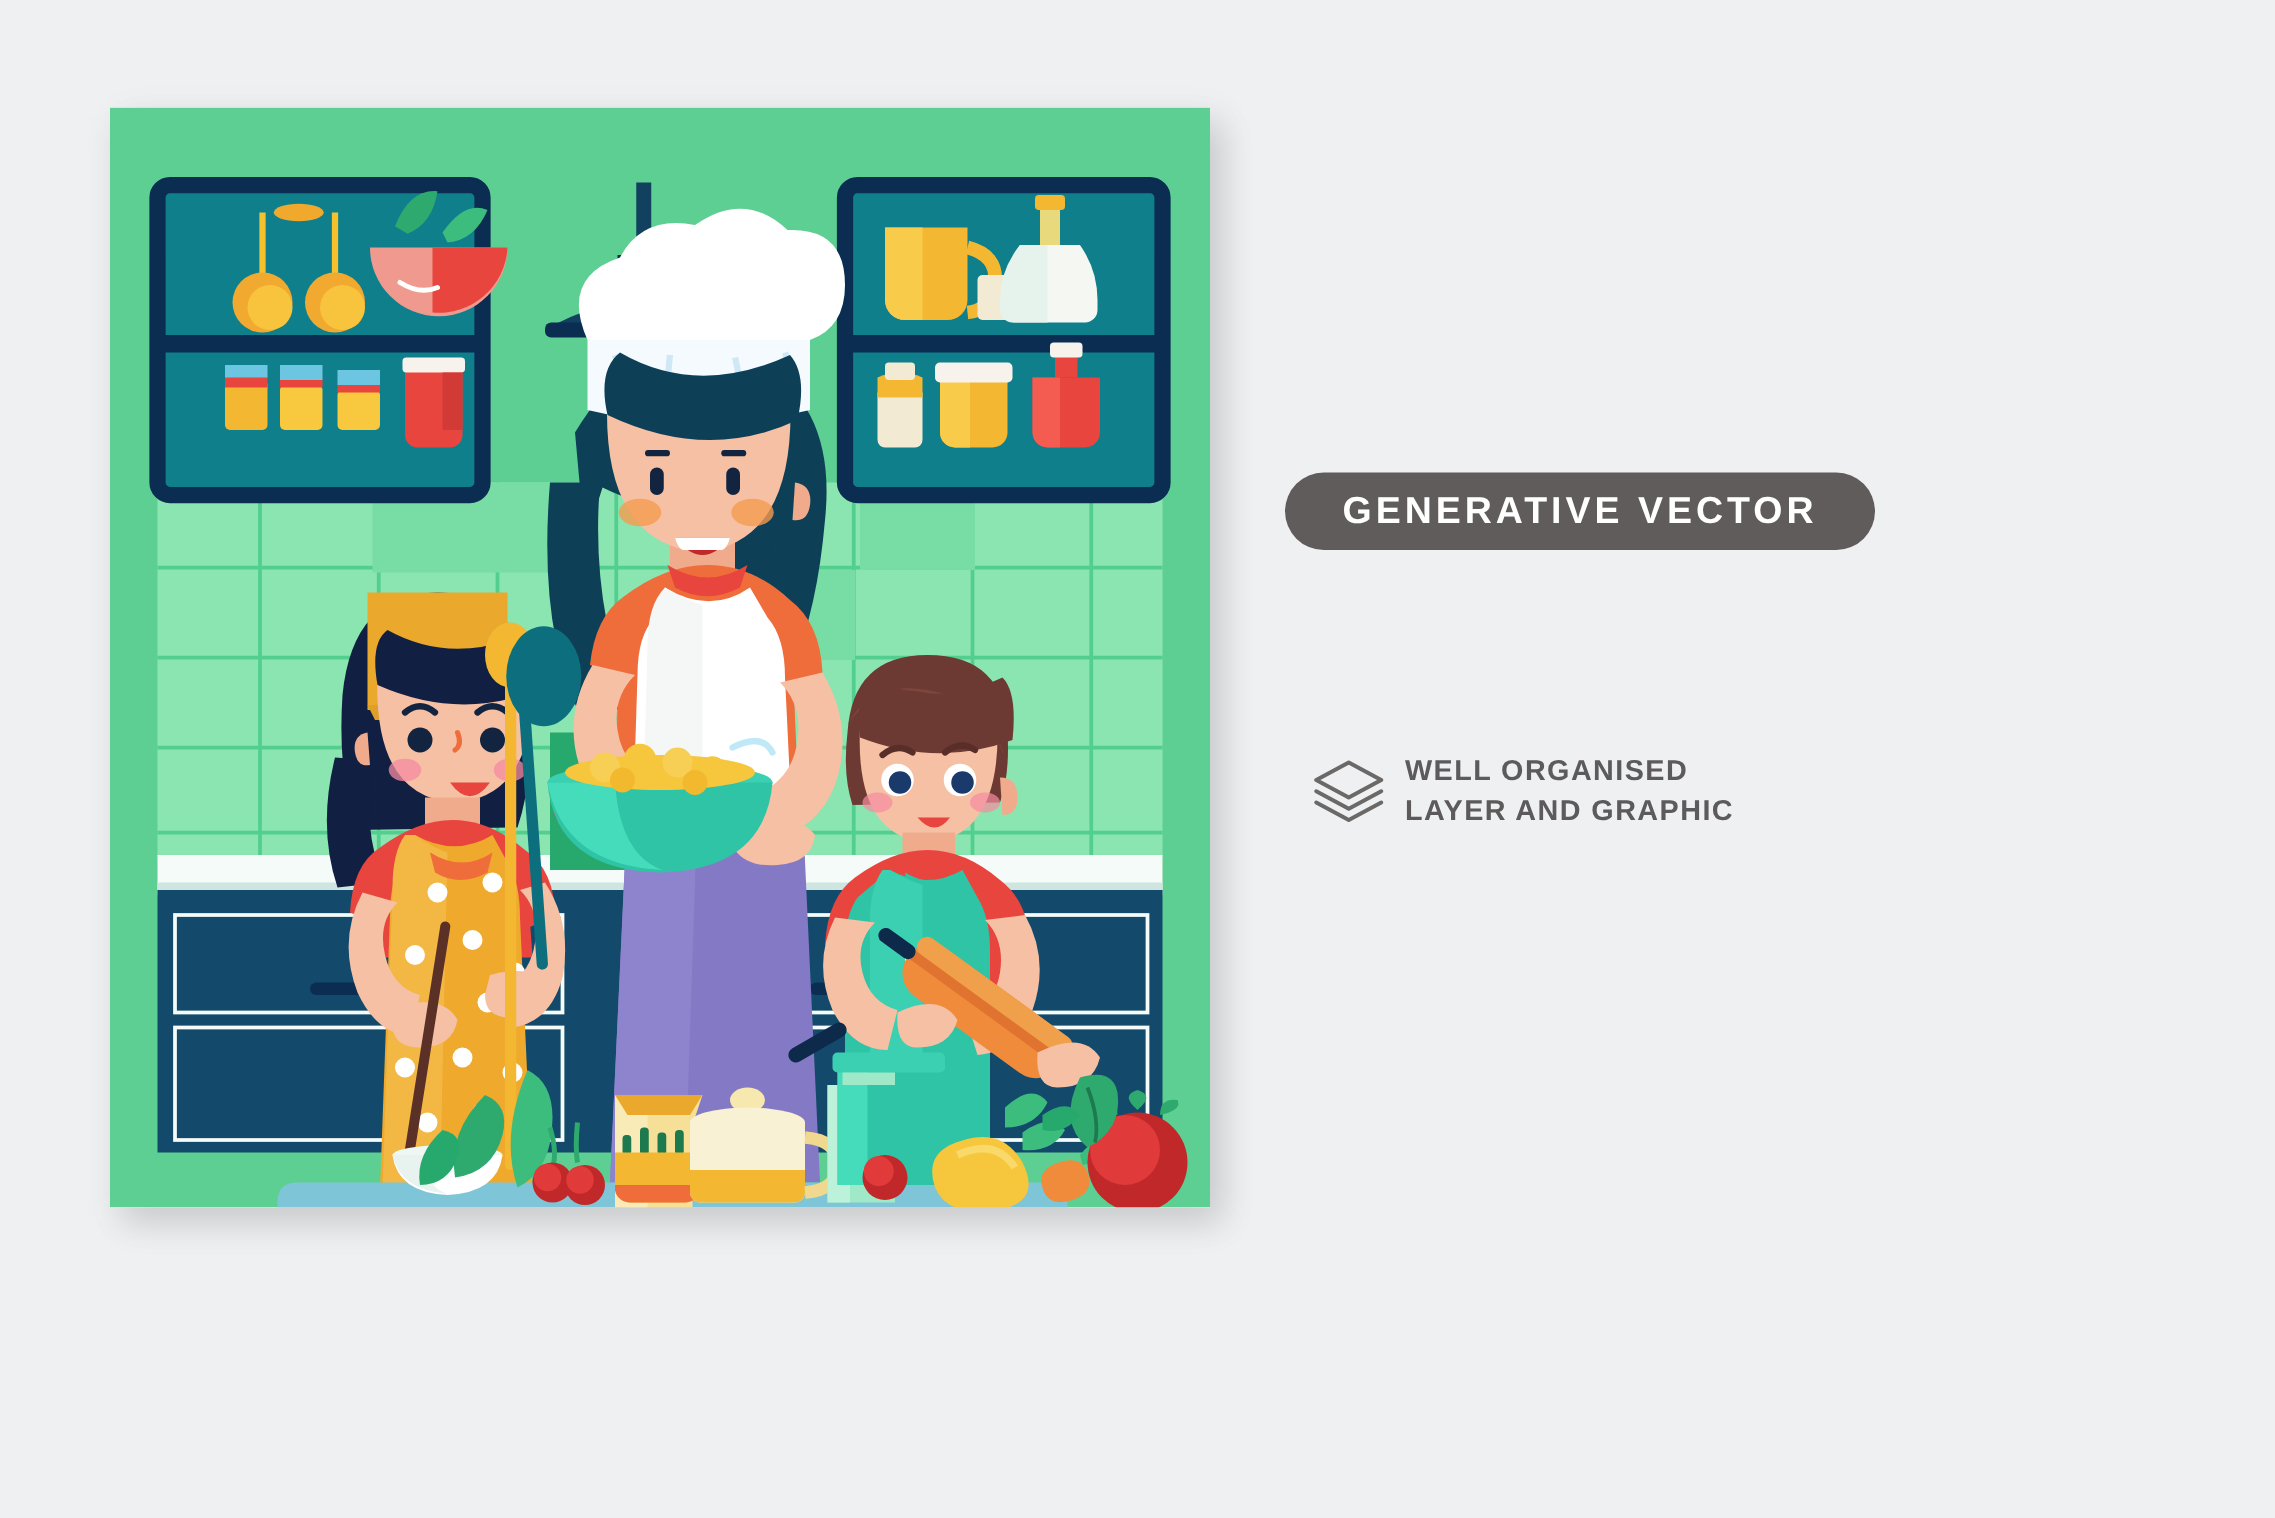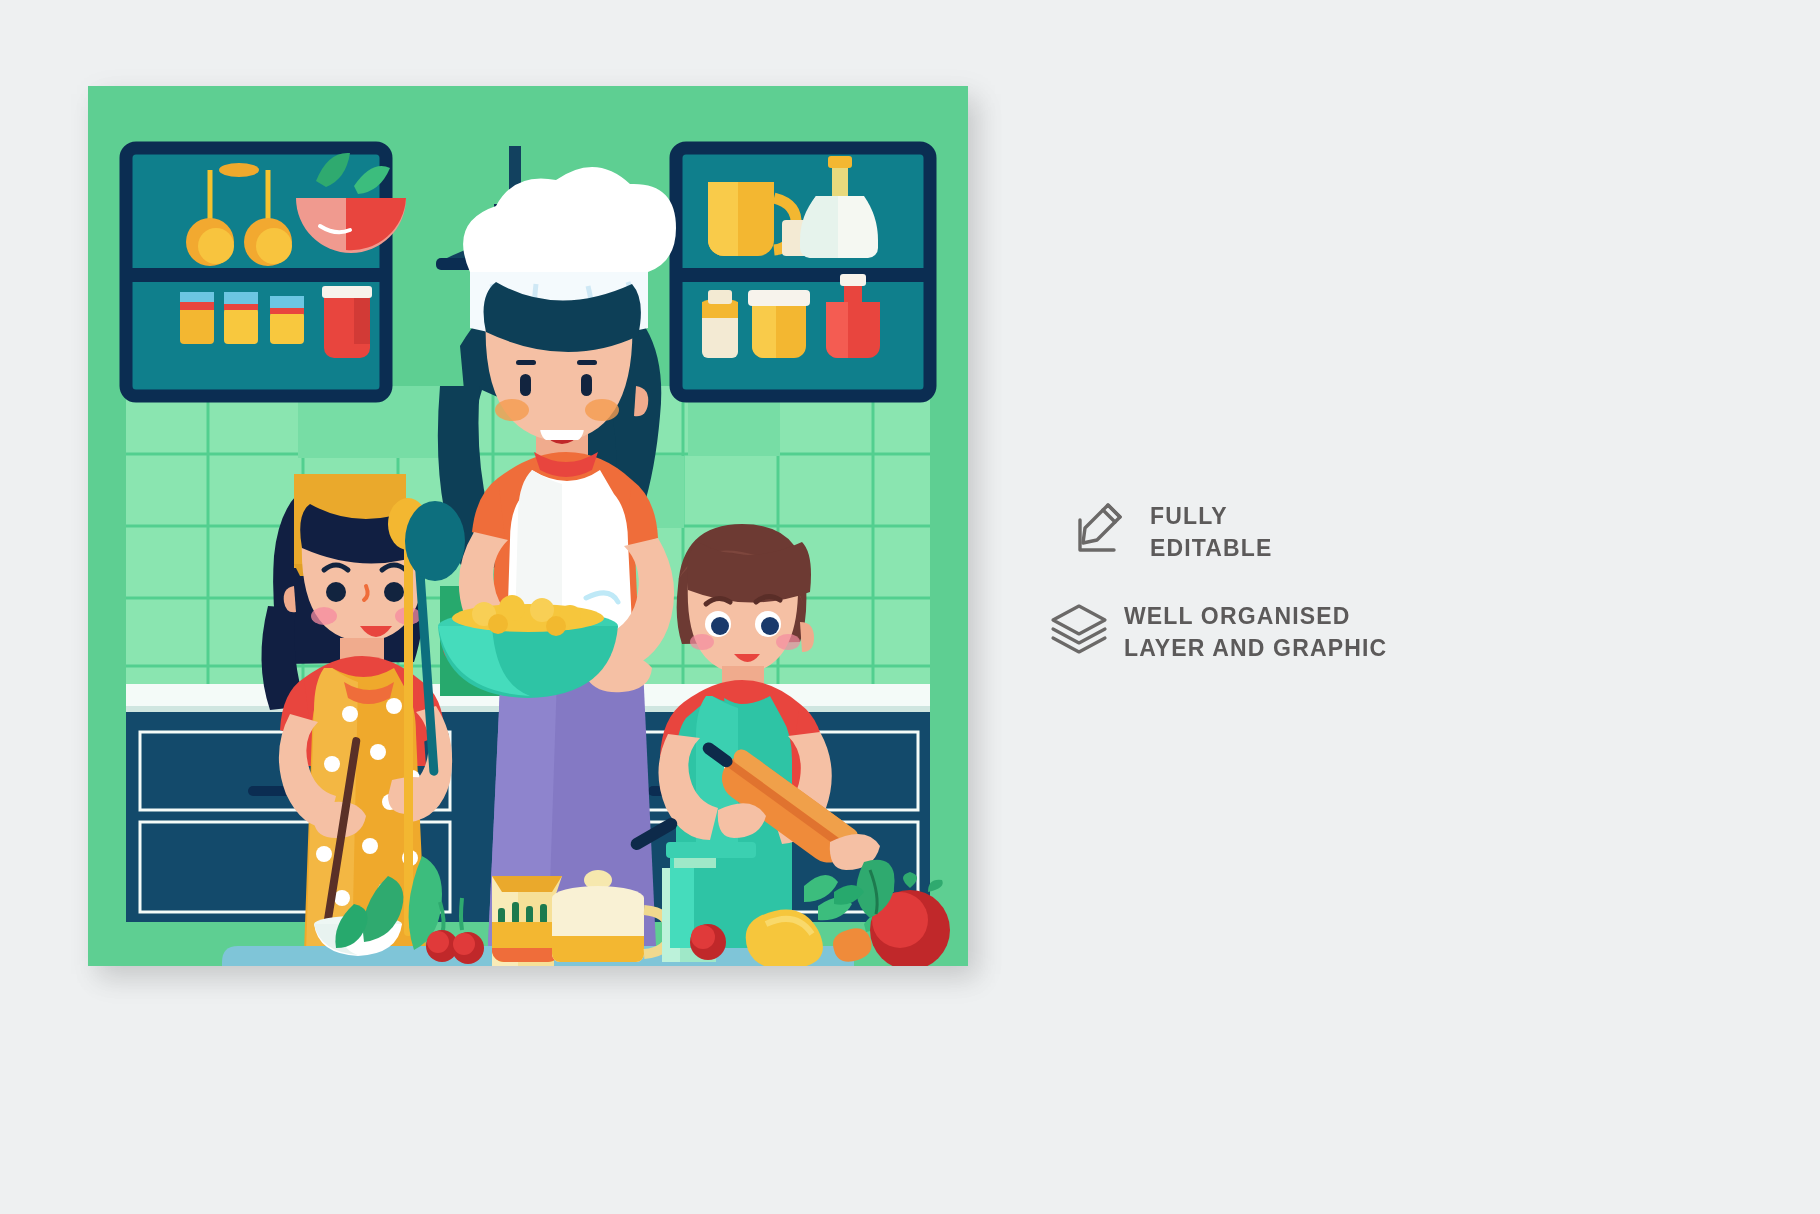--- a/index.html
+++ b/index.html
@@ -38,21 +38,21 @@
   }
 
   .feature{position:absolute;display:flex;align-items:flex-start;gap:20px;}
   .feature .ficon{width:56px;height:58px;flex:none;}
   .feature .ftext{
     color:#5c5a5a;font-size:23px;font-weight:bold;letter-spacing:1.15px;
     line-height:32px;white-space:nowrap;padding-top:2px;
   }
   #feature-editable{left:54px;top:138px;}
   #feature-eps{left:250px;top:138px;}
-  #feature-layers{left:28px;top:238px;}
+  #feature-layers{left:28px;top:238px;align-items:center;}
   #feature-eps{left:256px;top:138px;}
 
   .ftext span{display:block;}
 </style>
 </head>
 <body>
 
 <div id="root">
 
   <div id="art-shadow"></div>
@@ -476,35 +476,24 @@
       <g>
         <path d="M716 800 q22 -20 34 -4 q-10 20 -34 20 Z" fill="#3cbd7d"></path>
         <path d="M746 806 q20 -14 30 0 q-12 16 -30 12 Z" fill="#27a96d"></path>
       </g>
 
     </svg>
   </div>
 
   <div id="info-panel">
 
-
-    <div class="feature" id="feature-editable">
-      <span class="ficon">
-        <svg viewBox="0 0 56 58" width="56" height="58" fill="none" stroke="#6b6968" stroke-width="3.4" stroke-linecap="round" stroke-linejoin="round">
-          <path d="M6 22 V52 H40"></path>
-          <path d="M11 30 L34 7 L46 19 L23 42 L9 45 Z" fill="none"></path>
-          <path d="M34 7 L46 19"></path>
-          <path d="M29 12 L41 24"></path>
-        </svg>
-      </span>
-      <span class="ftext">
-        <span>FULLY</span>
-        <span>EDITABLE</span>
-      </span>
+    <div id="banner">
+      <span id="banner-text">GENERATIVE VECTOR</span>
     </div>
+
 
 
     <div class="feature" id="feature-layers">
       <span class="ficon">
         <svg viewBox="0 0 62 58" width="62" height="58" fill="none" stroke="#6b6968" stroke-width="3.2" stroke-linecap="round" stroke-linejoin="round">
           <path d="M31 8 L57 22 L31 36 L5 22 Z"></path>
           <path d="M5 31 L31 45 L57 31"></path>
           <path d="M5 40 L31 54 L57 40"></path>
         </svg>
       </span>

